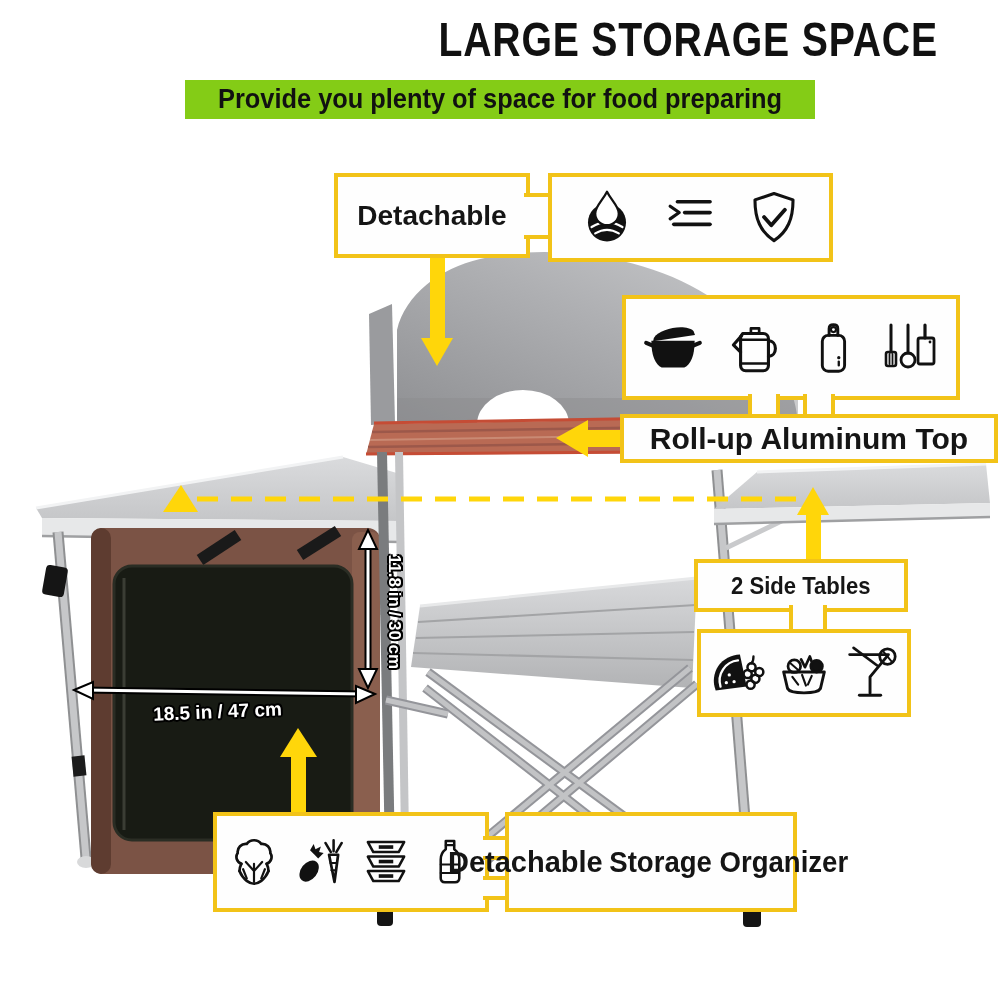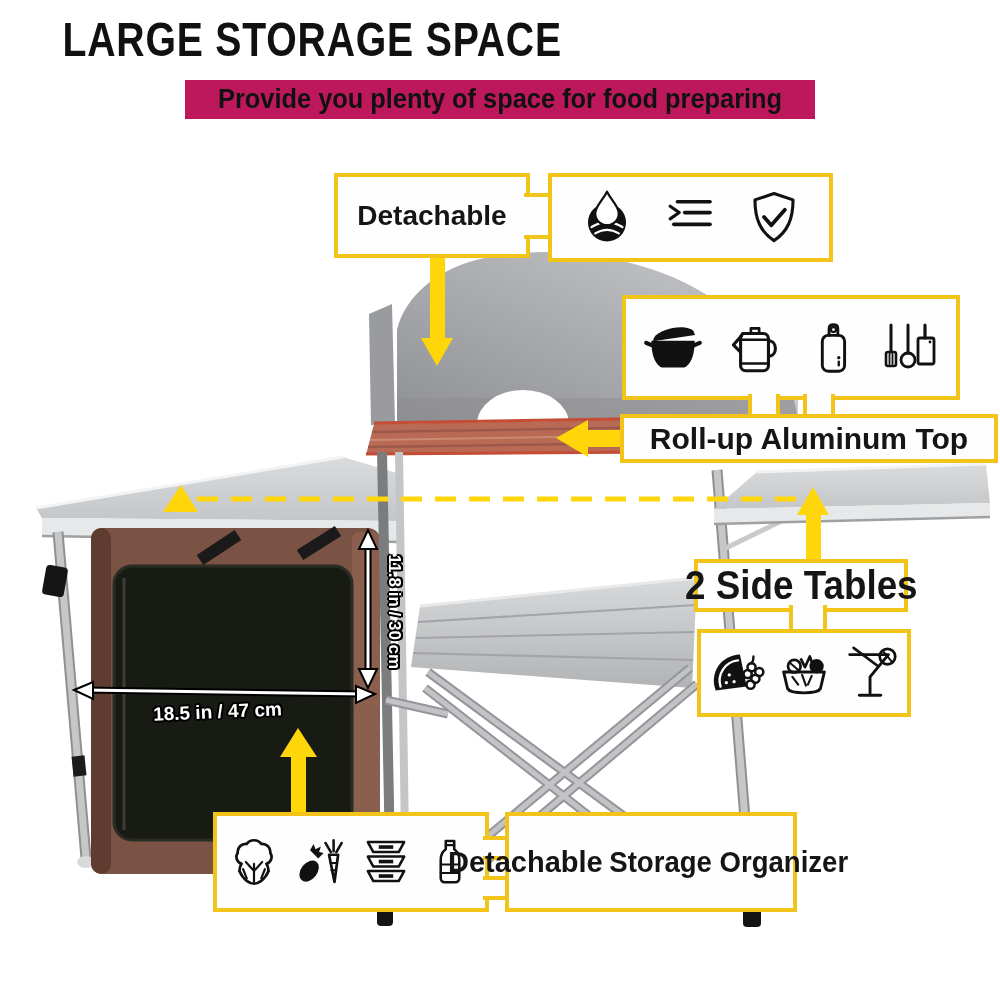--- a/index.html
+++ b/index.html
@@ -1,23 +1,23 @@
 <!DOCTYPE html>
 <html><head>
 <meta charset="utf-8">
 <style>
   html,body{margin:0;padding:0;background:#fff;}
   .stage{position:relative;width:1000px;height:1000px;background:#fff;overflow:hidden;
          font-family:"Liberation Sans", sans-serif;}
   .abs{position:absolute;}
   
-  .title{left:0;top:14px;width:1000px;text-align:left;color:#111;
+  .title{left:0;top:14px;width:1000px;text-align:right;color:#111;
          font-size:49px;font-weight:900;line-height:1.05;}
   .title span{display:inline-block;transform:scaleX(.8);letter-spacing:1px;}
-  .banner{left:185px;top:80px;width:630px;height:39px;background:#be185d;
+  .banner{left:185px;top:80px;width:630px;height:39px;background:#84cc16;
           display:flex;align-items:center;justify-content:center;}
   .banner div{font-size:27px;font-weight:700;color:#111;transform:scaleX(.94);white-space:nowrap;}
   
   .cbox{background:#fefefe;border:4px solid #F2C318;box-sizing:border-box;}
   .lbl{display:flex;flex-direction:row;align-items:center;justify-content:center;
        color:#151515;font-weight:700;text-align:center;}
   .icrow{display:flex;align-items:center;justify-content:space-evenly;}
   .bridge-h{background:#fefefe;border-top:4px solid #F2C318;border-bottom:4px solid #F2C318;box-sizing:border-box;}
   .bridge-v{background:#fefefe;border-left:4px solid #F2C318;border-right:4px solid #F2C318;box-sizing:border-box;}
   
@@ -231,21 +231,21 @@
     </svg>
   </div>
 
   <div class="abs bridge-v" style="left:748px;top:394px;width:32px;height:25px;"></div>
   <div class="abs bridge-v" style="left:803px;top:394px;width:32px;height:25px;"></div>
 
   <div class="abs cbox lbl" style="left:620px;top:414px;width:378px;height:49px;font-size:30px;">
     <div>Roll-up Aluminum Top</div>
   </div>
 
-  <div class="abs cbox lbl" style="left:694px;top:559px;width:214px;height:53px;font-size:40px;">
+  <div class="abs cbox lbl" style="left:694px;top:559px;width:214px;height:53px;font-size:24px;">
     <div style="transform:scaleX(.92);white-space:nowrap;">2 Side Tables</div>
   </div>
   <div class="abs bridge-v" style="left:789px;top:605px;width:38px;height:29px;"></div>
 
   <div class="abs cbox icrow" style="left:697px;top:629px;width:214px;height:88px;">
     <svg class="ic" width="62" height="62" viewBox="0 0 64 64">
       <path d="M10 50 A27 27 0 0 1 35 13 L42 46 Z" fill="#111"></path>
       <path d="M15 46 A21 21 0 0 1 33 19" stroke="#fff" stroke-width="2.4" fill="none"></path>
       <circle cx="24" cy="34" r="1.7" fill="#fff"></circle>
         <circle cx="29" cy="41" r="1.7" fill="#fff"></circle>

